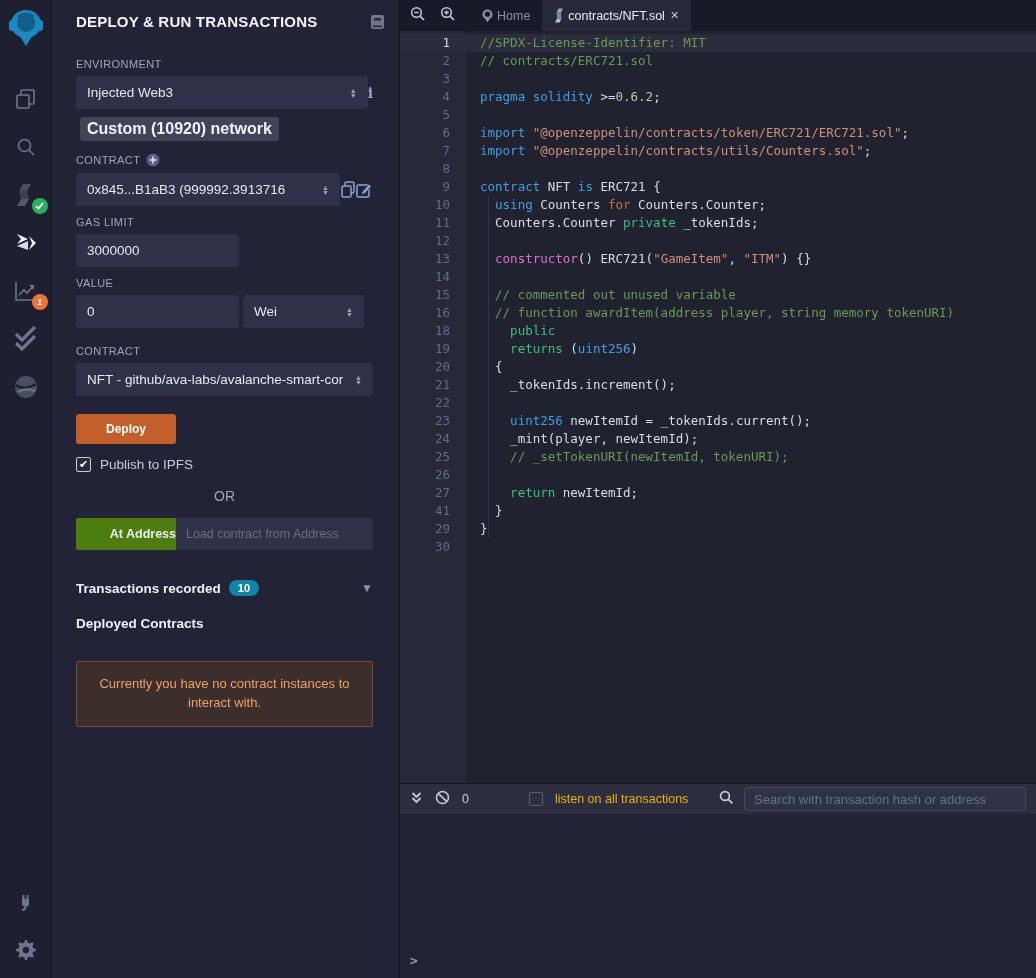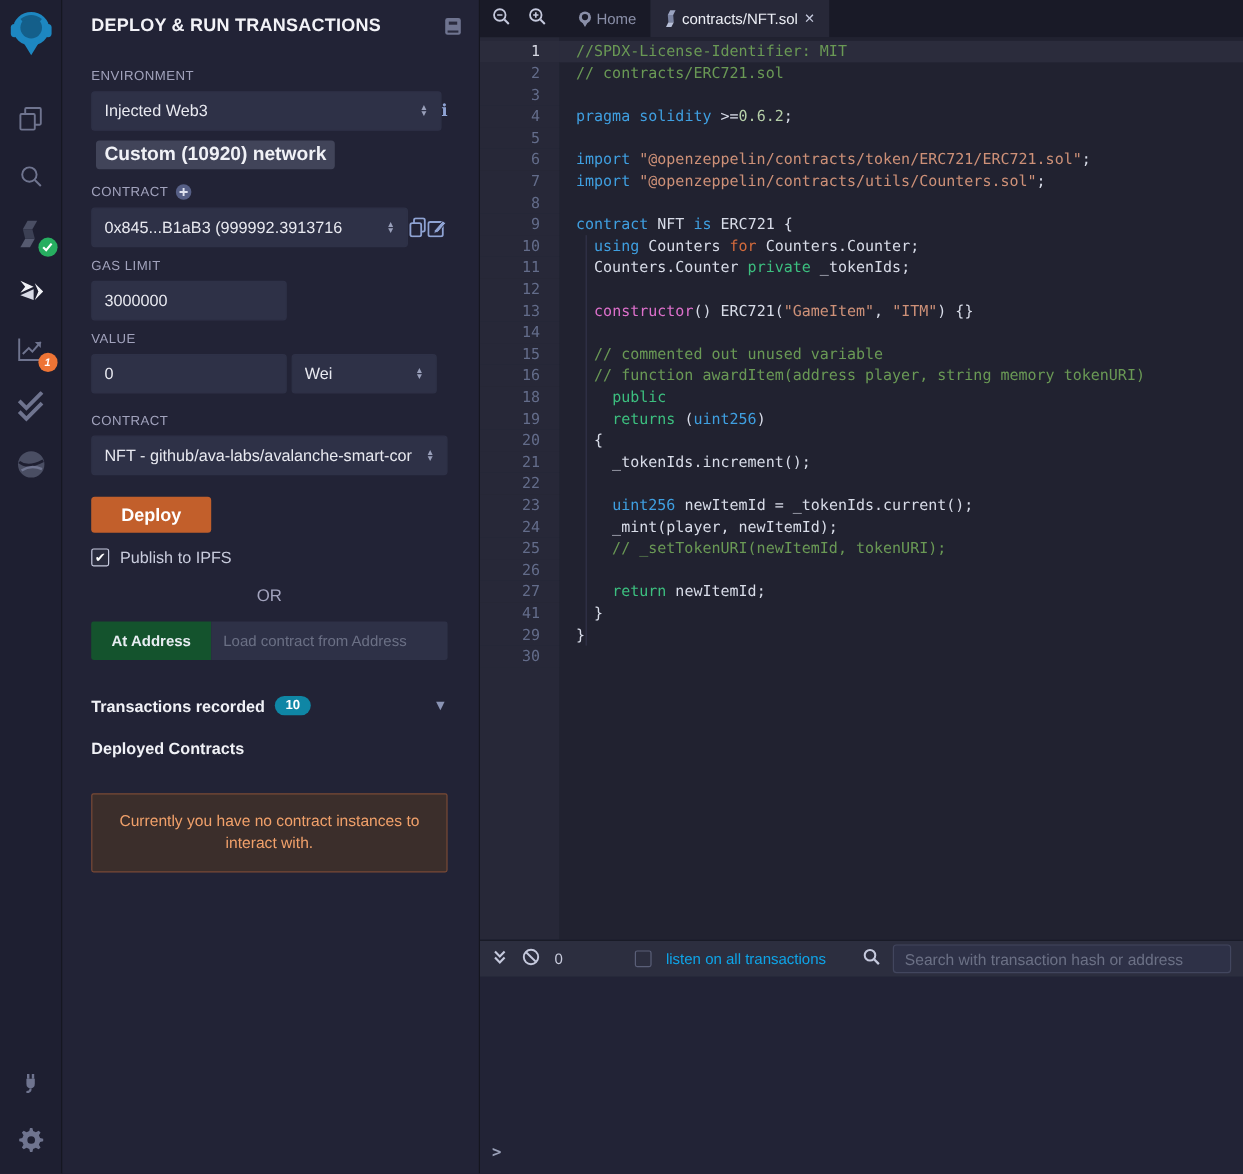--- a/index.html
+++ b/index.html
@@ -38,32 +38,32 @@
     color:#e8e9f0; font-size:13.5px; cursor:pointer; position:relative;
   }
   .sel .sel-text { flex:1; white-space:nowrap; overflow:hidden; }
   .chev { display:flex; flex-direction:column; line-height:5px; font-size:7px;
     color:#9aa0bb; margin-left:4px; }
   .row { display:flex; align-items:center; gap:0; }
   .net-badge { display:inline-block; margin:8px 0 2px 4px; background:#414459;
     color:#f0f1f6; font-size:16px; font-weight:700; padding:3px 7px; border-radius:3px; }
   .mini-ic { cursor:pointer; display:flex; align-items:center; }
   .deploy-btn { margin-top:18px; width:100px; height:30px; background:#c25f2b;
-    border:none; border-radius:3px; color:#fff; font-weight:700; font-size:15px;
+    border:none; border-radius:3px; color:#fff; font-weight:700; font-size:12px;
     cursor:pointer; font-family:"Liberation Sans",sans-serif; }
   .chk-row { display:flex; align-items:center; gap:9px; margin-top:13px; cursor:pointer; }
   .chk { width:15px; height:15px; border:1px solid #c8cbe0; border-radius:2px;
     background:#2a2c3e; color:#fff; font-size:11px; display:flex; align-items:center;
     justify-content:center; }
   .chk-label { color:#c9ccdd; font-size:13.5px; }
   .or-line { text-align:center; color:#a2a3bd; font-size:14px; margin:16px 0 14px; }
   .ataddr-row { display:flex; }
-  .ataddr-btn { width:100px; height:32px; background:#14532d; border:none; color:#e8edf2;
+  .ataddr-btn { width:100px; height:32px; background:#4d7c0f; border:none; color:#e8edf2;
     font-weight:700; font-size:12.5px; cursor:pointer; border-radius:2px 0 0 2px;
-    font-family:"Liberation Sans",sans-serif; }
+    font-family:"Liberation Sans",sans-serif;text-align:right; }
   .ataddr-inp { flex:1; height:32px; background:#2e3147; border:none; padding:0 10px;
     color:#e8e9f0; font-size:12.5px; border-radius:0 2px 2px 0;
     font-family:"Liberation Sans",sans-serif; }
   .ataddr-inp::placeholder { color:#6b7085; }
   .txrec { display:flex; align-items:center; margin-top:30px; gap:8px;text-align:right; }
   .txrec-label { font-weight:700; font-size:13.5px; color:#f0f1f6; }
   .pill { background:#0f86a5; color:#fff; font-size:11px; font-weight:700;
     border-radius:9px; padding:2px 9px; }
   .txrec .chev-d { margin-left:auto; color:#8a93b4; font-size:12px; cursor:pointer; }
   .deployed { font-weight:700; font-size:13.5px; color:#f0f1f6; margin-top:20px; }
@@ -91,21 +91,21 @@
   .tok-s { color:#ce9178; } .tok-g { color:#3cbf7f; } .tok-o { color:#d26a3c; }
   .tok-p { color:#dd70cb;margin-top:27px; } .tok-n { color:#b5cea8;text-align:center; }
   .indent-guide { position:absolute; width:1px; background:#32344a; }
   
   .term { flex-shrink:0; display:flex; flex-direction:column; border-top:1px solid #15161f; }
   .term-bar { height:30px; background:#2c2e3f; display:flex; align-items:center;
     gap:12px; padding:0 10px; flex-shrink:0; }
   .term-bar .cnt { color:#c9ccdd; font-size:12.5px; }
   .term-chk { width:14px; height:14px; border:1px solid #5a5f78; border-radius:2px;
     background:#2c2e3f; cursor:pointer; margin-left:48px; }
-  .term-listen { color:#0ea5e9; font-size:12.5px; }
+  .term-listen { color:#eab308; font-size:12.5px; }
   .term-search { margin-left:auto; display:flex; align-items:center; gap:10px; }
   .term-input { width:282px; height:24px; background:#2e3147; border:1px solid #42465e;
     border-radius:3px; color:#e8e9f0; font-size:13px; padding:0 9px;
     font-family:"Liberation Sans",sans-serif; }
   .term-input::placeholder { color:#6b7085; }
   .term-content { height:164px; background:#222336; position:relative; }
   .term-prompt { position:absolute; left:10px; bottom:10px; color:#9aa0b8;
     font-family:"DejaVu Sans Mono",monospace; font-weight:bold; font-size:13px; }
   .ic { stroke:#6f748f; fill:none; stroke-width:1.6; }
 </style>

